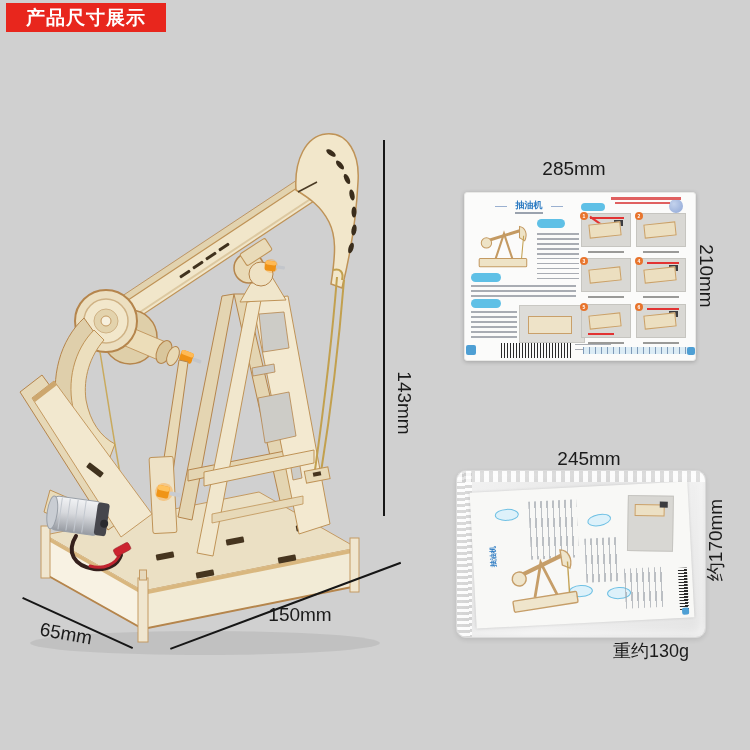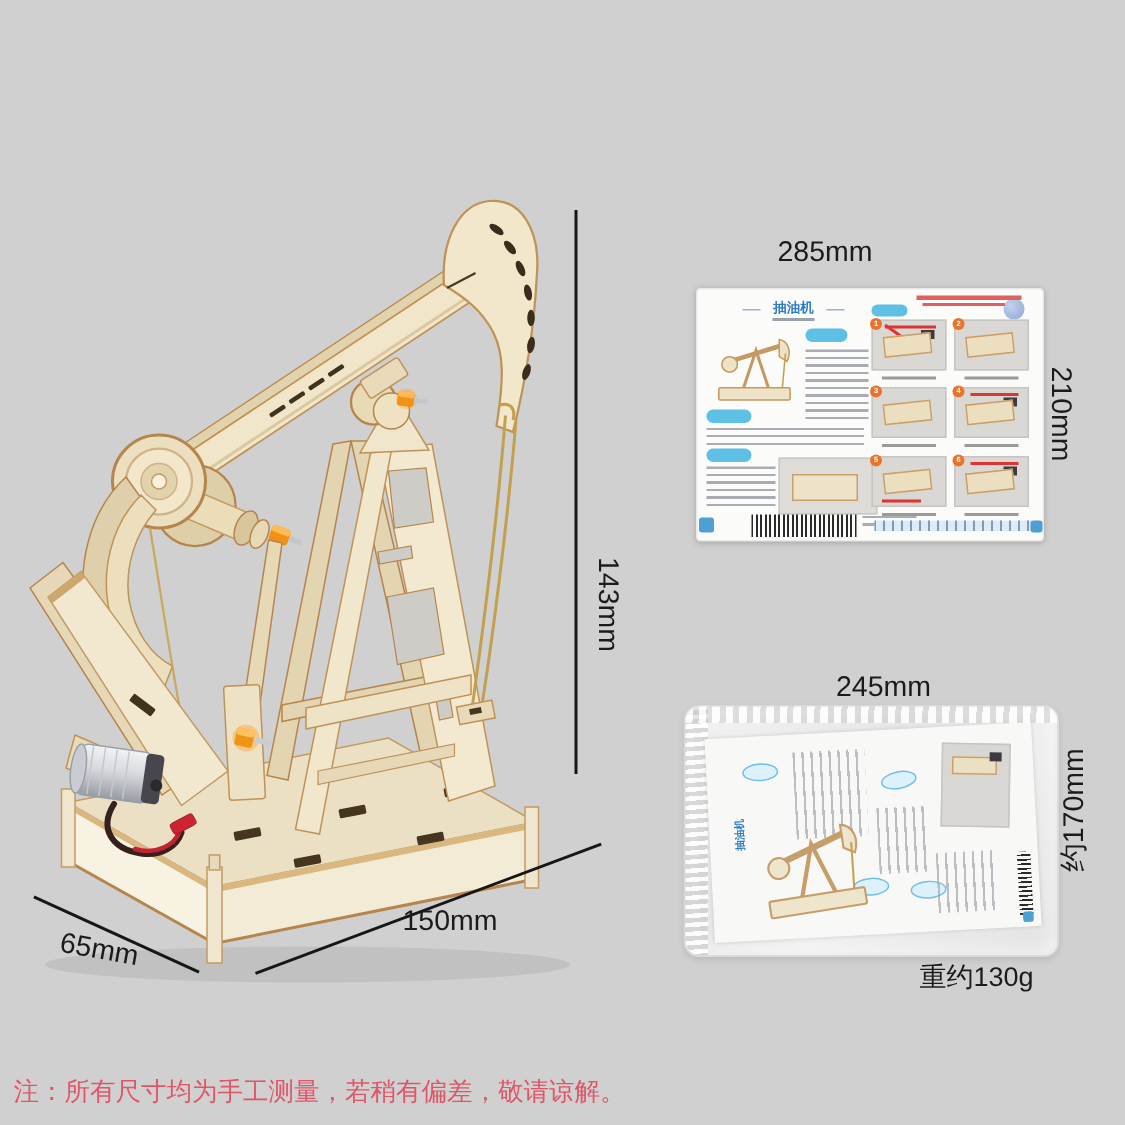--- a/index.html
+++ b/index.html
@@ -19,21 +19,21 @@
   .r90{transform:translate(-50%,-50%) rotate(90deg);}
   .rm90{transform:translate(-50%,-50%) rotate(-90deg);}
   .r10{transform:translate(-50%,-50%) rotate(10deg);}
 
   #line-143{left:383px;top:140px;width:2px;height:376px;}
   #label-143{left:404px;top:403px;}
   #line-150{left:170px;top:648px;width:246px;height:2px;transform-origin:0 0;transform:rotate(-20.5deg);}
   #label-150{left:300px;top:615px;}
   #line-65{left:23px;top:597px;width:121px;height:2px;transform-origin:0 0;transform:rotate(24.5deg);}
   #label-65{left:66px;top:634px;}
-  #label-285{left:550px;top:169px;text-align:center;}
+  #label-285{left:574px;top:169px;text-align:center;}
   #label-210{left:706px;top:276px;}
   #label-245{left:589px;top:459px;}
   #label-170{left:716px;top:540px;}
   #label-weight{left:651px;top:651px;font-size:18px;}
 
   
   .jack{position:absolute;left:15px;top:130px;width:385px;height:535px;}
 
   
   .manual-sheet{position:absolute;left:464px;top:192px;width:232px;height:169px;background:#fbfbfa;
@@ -84,20 +84,23 @@
   .cutjack{position:absolute;left:26px;top:54px;width:86px;height:70px;transform:rotate(-6deg);opacity:.95;}
 
   
   .note{position:absolute;left:9px;top:716px;font-size:17px;color:#e05668;white-space:nowrap;}
 </style>
 </head>
 <body>
 
 <div class="stage">
 
+  <div class="banner">
+    <span>产品尺寸展示</span>
+  </div>
 
   <svg class="jack" viewBox="15 130 385 535">
     <defs>
       <linearGradient id="motorGrad" x1="0" y1="0" x2="0" y2="1">
         <stop offset="0" stop-color="#f2f3f5"></stop>
           <stop offset="0.45" stop-color="#d7d9dd"></stop>
         <stop offset="1" stop-color="#979ba2"></stop>
       </linearGradient>
     </defs>
     <ellipse cx="205" cy="643" rx="175" ry="12" fill="rgba(0,0,0,0.07)"></ellipse>
@@ -355,14 +358,13 @@
         <div class="wood"></div>
         <div class="bit"></div>
       </div>
       <div class="barcode" style="left:204px;top:86px;width:9px;height:42px;background-image:repeating-linear-gradient(0deg,#2a2a2a 0 1.2px,transparent 1.2px 3px);"></div>
       <div class="bluesq" style="left:206px;top:126px;width:7px;height:7px;"></div>
     </div>
   </div>
   <div class="dim-label rm90" id="label-170">约170mm</div>
   <div class="dim-label" id="label-weight">重约130g</div>
 
-  <div class="note">注：所有尺寸均为手工测量，若稍有偏差，敬请谅解。</div>
 </div>
 
 </body></html>

